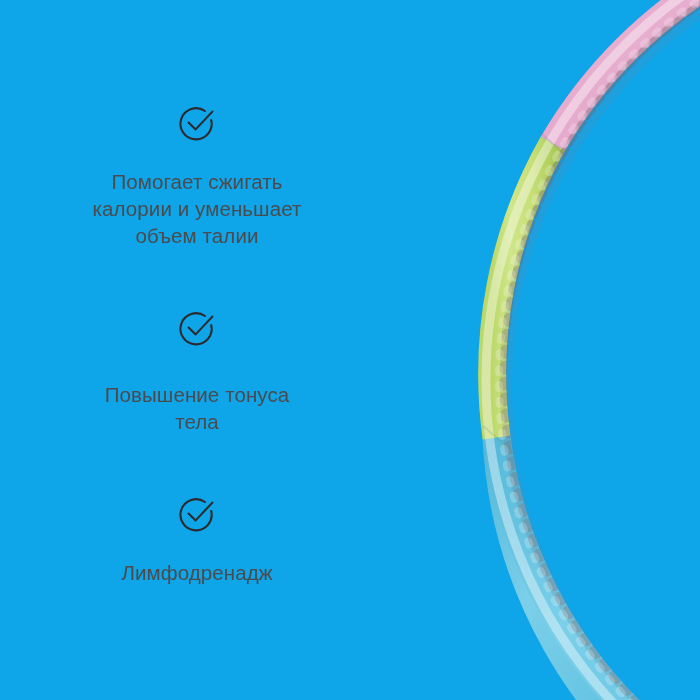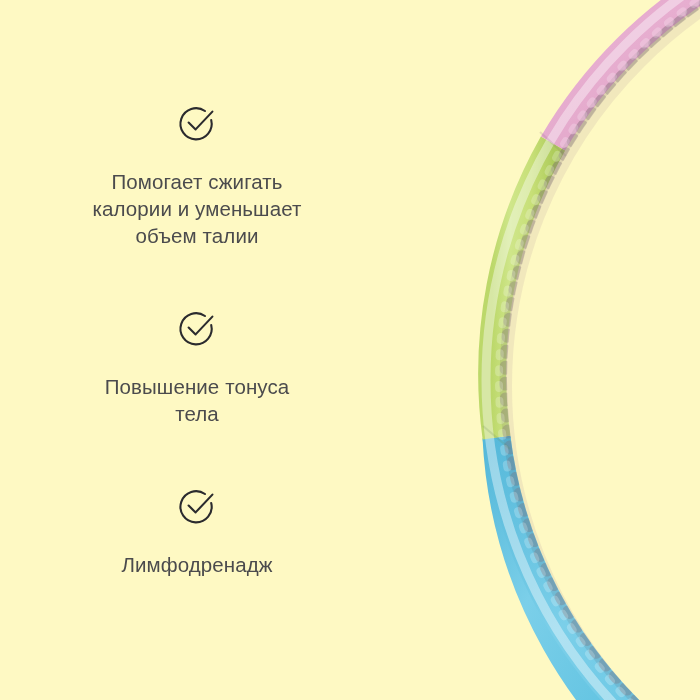--- a/index.html
+++ b/index.html
@@ -10,21 +10,21 @@
     width: 700px;
     height: 700px;
     background: #ffffff;
     font-family: "Liberation Sans", sans-serif;
     overflow: hidden;
   }
   #stage {
     position: relative;
     width: 700px;
     height: 700px;
-    background: #fef9c3;
+    background: #0ea5e9;
     overflow: hidden;
   }
 
   
   #product-image {
     position: absolute;
     left: 0;
     top: 0;
     width: 700px;
     height: 700px;
@@ -41,21 +41,21 @@
     flex-direction: column;
     align-items: center;
   }
   .benefit-item {
     width: 100%;
     display: flex;
     flex-direction: column;
     align-items: center;
   }
   .benefit-item.b0 { margin-top: 0px; }
-  .benefit-item.b1 { margin-top: 56px; }
+  .benefit-item.b1 { margin-top: 56px; gap: 8px; }
   .benefit-item.b2 { margin-top: 56px; justify-content: space-between; }
 
   .check-icon {
     width: 46px;
     height: 46px;
     display: block;
   }
   .benefit-label {
     margin-top: 22px;
     font-size: 20.5px;

